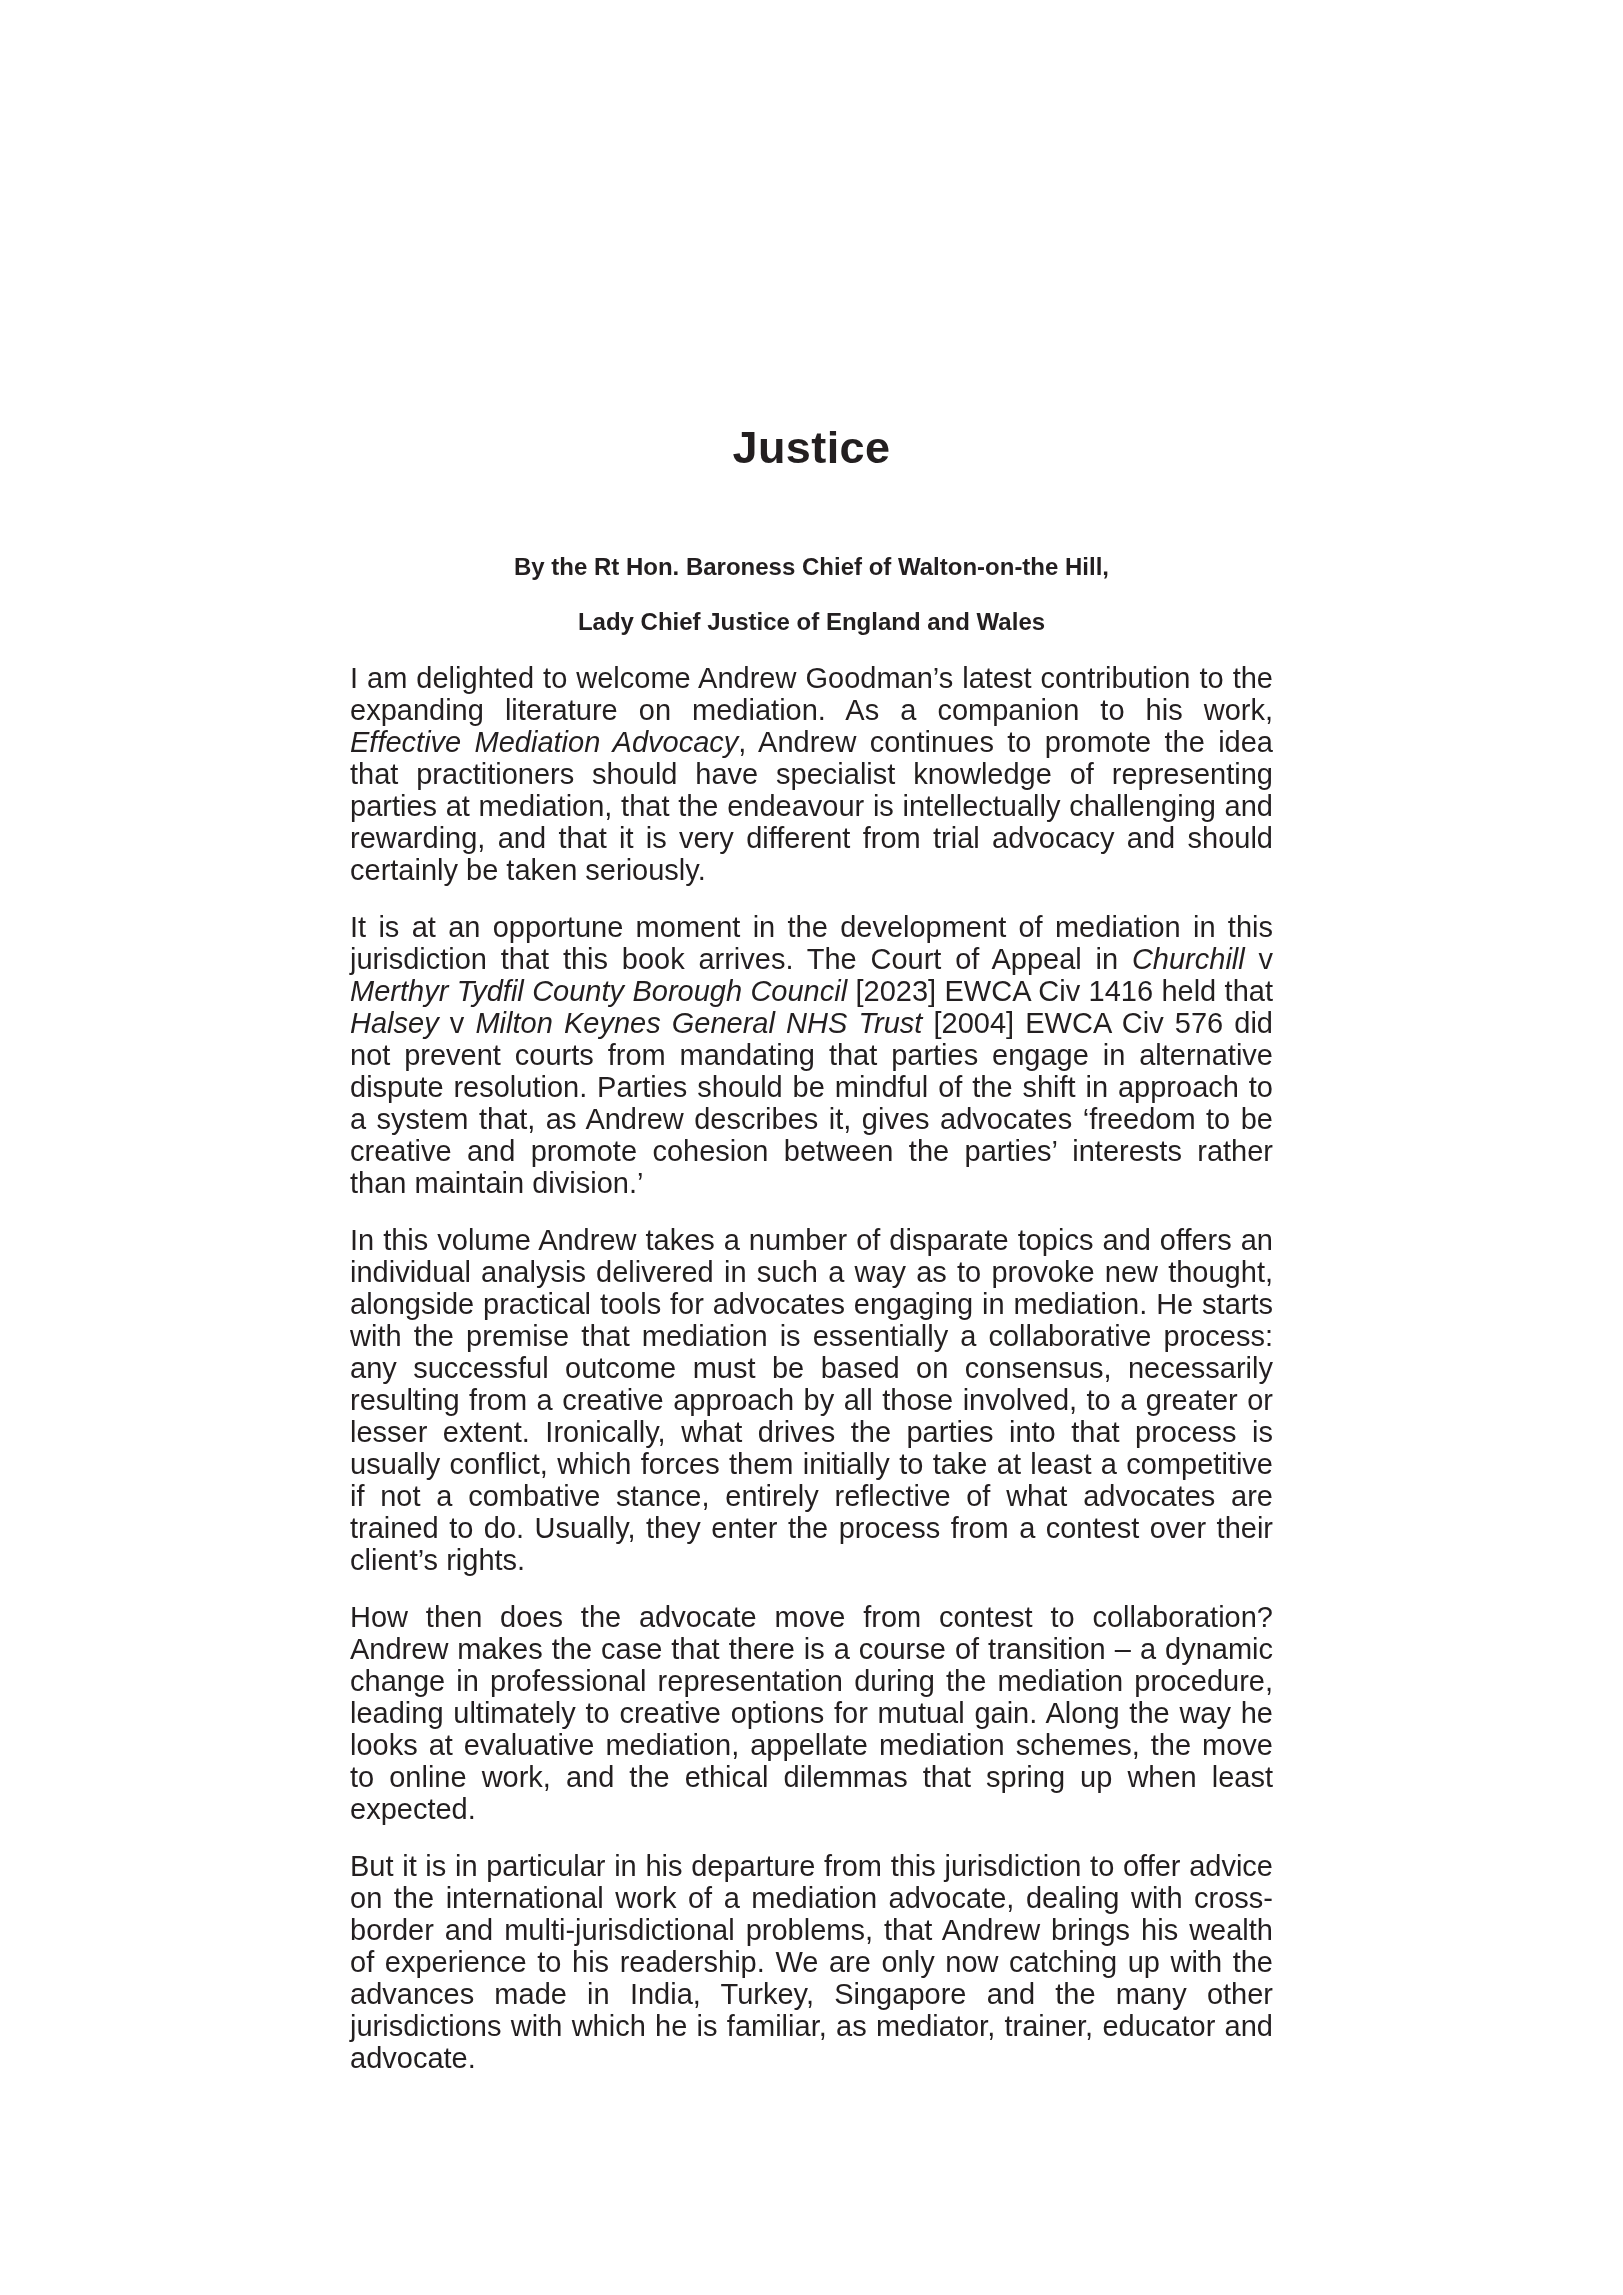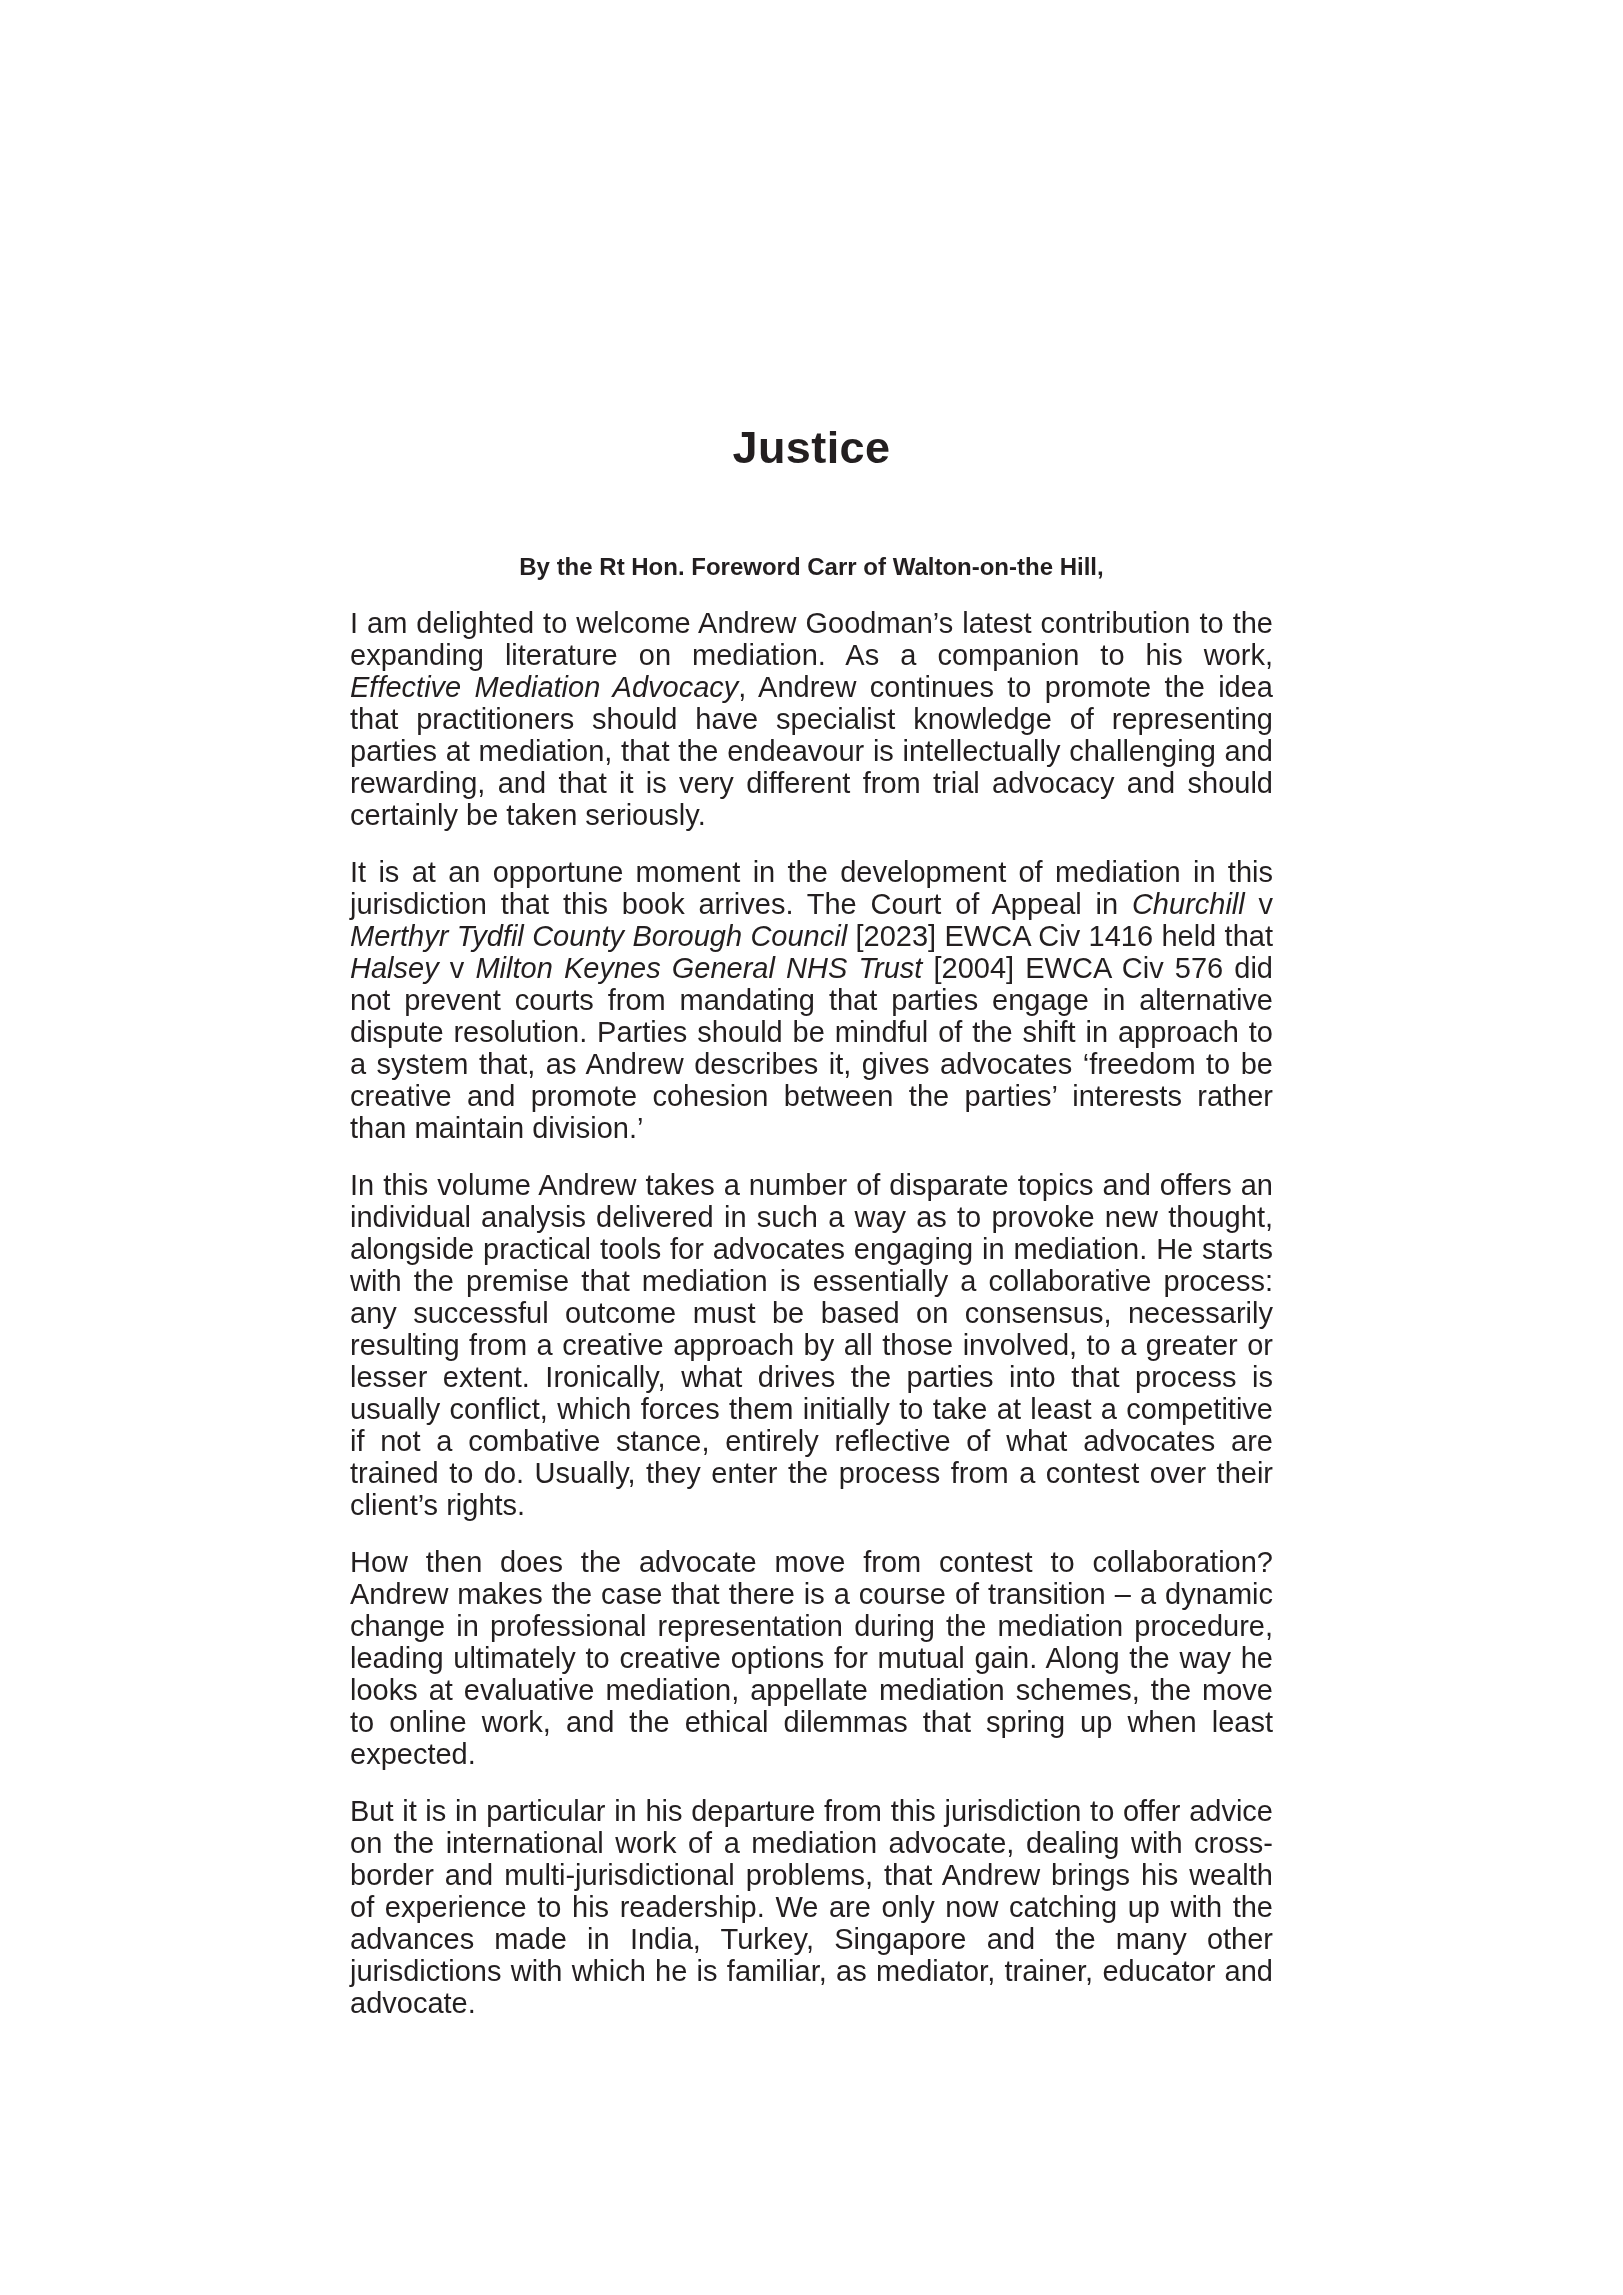--- a/index.html
+++ b/index.html
@@ -49,21 +49,22 @@
     text-justify: inter-word;
   }
   .bodytext p:last-child { margin-bottom: 0; }
   .it { font-style: italic; }
 </style>
 </head>
 <body>
 
 <div class="page">
   <h1 class="title">Justice</h1>
-  <p class="byline byline1">By the Rt Hon. Foreword Carr of Walton-on-the Hill,</p>
+  <p class="byline byline1">By the Rt Hon. Baroness Chief of Walton-on-the Hill,</p>
+  <p class="byline byline2">Lady Chief Justice of England and Wales</p>
   <div class="bodytext">
       <p><span>I am delighted to welcome Andrew Goodman’s latest contribution to the expanding literature on mediation. As a companion to his work, </span><span class="it">Effective Mediation Advocacy</span><span>, Andrew continues to promote the idea that practitioners should have specialist knowledge of representing parties at mediation, that the endeavour is intellectually challenging and rewarding, and that it is very different from trial advocacy and should certainly be taken seriously.</span></p>
       <p><span>It is at an opportune moment in the development of mediation in this jurisdiction that this book arrives. The Court of Appeal in </span><span class="it">Churchill</span><span> v </span><span class="it">Merthyr Tydfil County Borough Council</span><span> [2023] EWCA Civ 1416 held that </span><span class="it">Halsey</span><span> v </span><span class="it">Milton Keynes General NHS Trust</span><span> [2004] EWCA Civ 576 did not prevent courts from mandating that parties engage in alternative dispute resolution. Parties should be mindful of the shift in approach to a system that, as Andrew describes it, gives advocates ‘freedom to be creative and promote cohesion between the parties’ interests rather than maintain division.’</span></p>
       <p><span>In this volume Andrew takes a number of disparate topics and offers an individual analysis delivered in such a way as to provoke new thought, alongside practical tools for advocates engaging in mediation. He starts with the premise that mediation is essentially a collaborative process: any successful outcome must be based on consensus, necessarily resulting from a creative approach by all those involved, to a greater or lesser extent. Ironically, what drives the parties into that process is usually conflict, which forces them initially to take at least a competitive if not a combative stance, entirely reflective of what advocates are trained to do. Usually, they enter the process from a contest over their client’s rights.</span></p>
       <p><span>How then does the advocate move from contest to collaboration? Andrew makes the case that there is a course of transition – a dynamic change in professional representation during the mediation procedure, leading ultimately to creative options for mutual gain. Along the way he looks at evaluative mediation, appellate mediation schemes, the move to online work, and the ethical dilemmas that spring up when least expected.</span></p>
       <p><span>But it is in particular in his departure from this jurisdiction to offer advice on the international work of a mediation advocate, dealing with cross-border and multi-jurisdictional problems, that Andrew brings his wealth of experience to his readership. We are only now catching up with the advances made in India, Turkey, Singapore and the many other jurisdictions with which he is familiar, as mediator, trainer, educator and advocate.</span></p>
     </div>
 </div>
 
 

